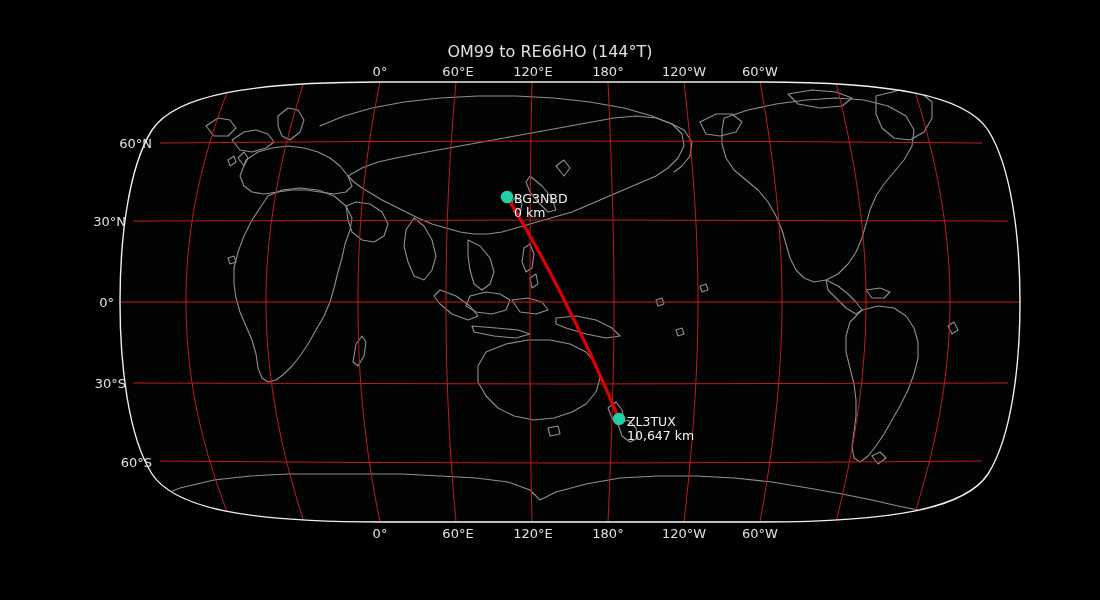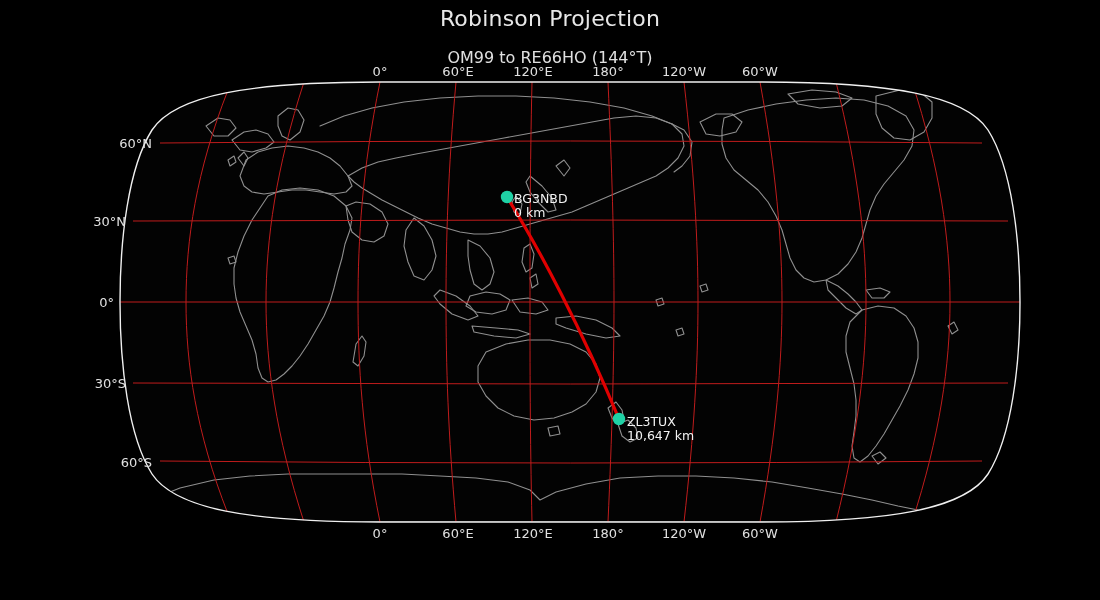--- a/index.html
+++ b/index.html
@@ -26,21 +26,21 @@
     width: 1100px;
     text-align: center;
     color: #e8e8e8;
     font-size: 22px;
     letter-spacing: 0.2px;
     font-weight: 400;
     white-space: nowrap;
   }
   #subtitle {
     position: absolute;
-    top: 48px;
+    top: 42px;
     left: 0;
     width: 1100px;
     text-align: center;
     color: #e0e0e0;
     font-size: 16px;
     font-weight: 400;
     white-space: nowrap;
   }
   #mapwrap {
     position: absolute;
@@ -68,21 +68,20 @@
     fill: #f2f2f2;
     font-family: "DejaVu Sans", sans-serif;
     font-size: 12.5px;
   }
 </style>
 </head>
 <body>
 
 <div id="figure">
 
-  <div id="title">Robinson Projection</div>
   <div id="subtitle">OM99 to RE66HO (144°T)</div>
 
   <div id="mapwrap">
     <svg class="mapsvg" viewBox="0 0 1100 600" xmlns="http://www.w3.org/2000/svg">
 
       <defs>
         <clipPath id="globeclip">
           <path d="M 380 82
                    C 250 82, 175 95, 152 130
                    C 128 168, 120 240, 120 302

